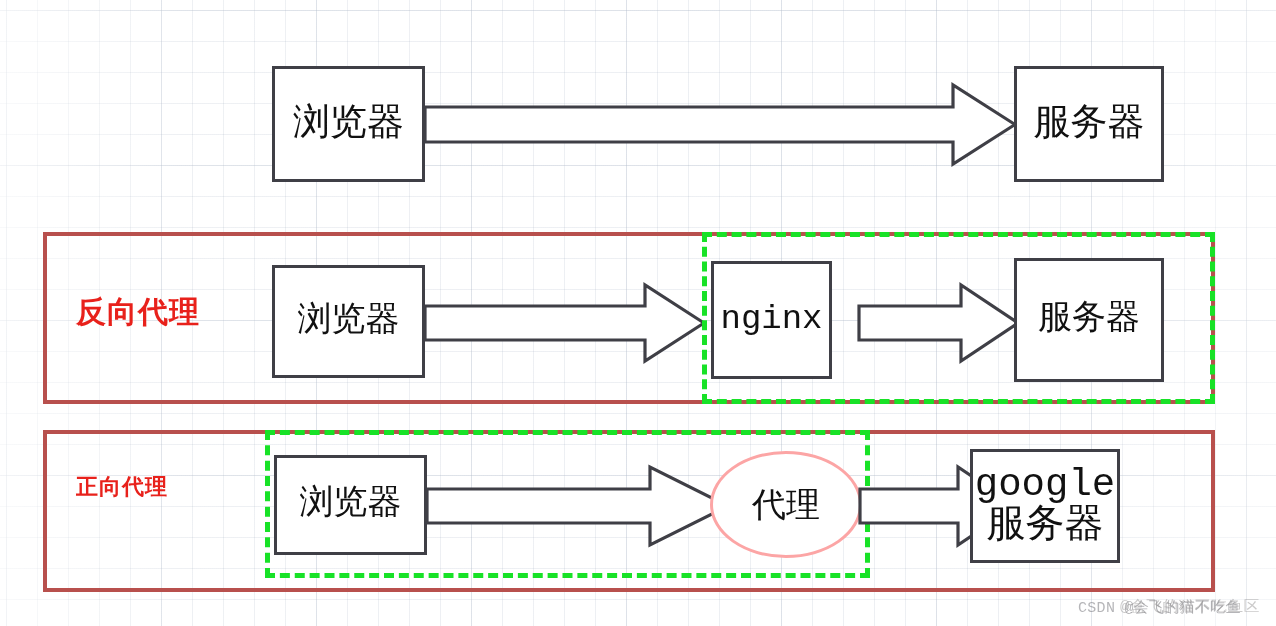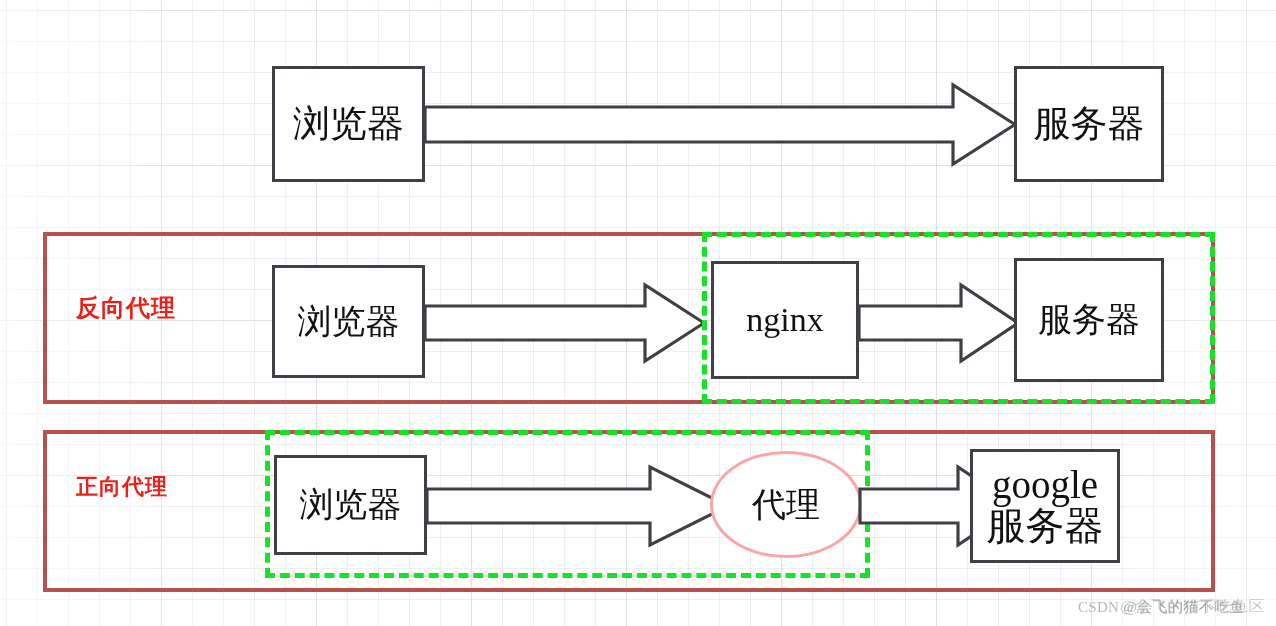--- a/index.html
+++ b/index.html
@@ -6,21 +6,21 @@
     margin: 0;
     padding: 0;
     background: #ffffff;
   }
   #canvas {
     position: relative;
     width: 1276px;
     height: 626px;
     background: #ffffff;
     overflow: hidden;
-    font-family: Liberation Serif, serif;
+    font-family: Liberation Mono, monospace;
   }
   
   #grid {
     position: absolute;
     left: 0; top: 0;
     width: 1276px; height: 626px;
     background-color: #ffffff;
     background-image:
       linear-gradient(to right, rgba(180,190,205,0.30) 1px, transparent 1px),
       linear-gradient(to bottom, rgba(180,190,205,0.30) 1px, transparent 1px),
@@ -129,31 +129,31 @@
   <div class="node-box" style="left:272px; top:66px; width:153px; height:116px; font-size:37px;">浏览器</div>
 
   <svg class="block-arrow" style="left:423px; top:82px; width:594px; height:85px;" viewBox="0 0 594 85" preserveAspectRatio="none">
     <polygon points="2,25 530,25 530,3 592,42.5 530,82 530,60 2,60"></polygon>
   </svg>
 
   <div class="node-box" style="left:1014px; top:66px; width:150px; height:116px; font-size:37px;">服务器</div>
 
   <div class="section-frame" style="left:43px; top:232px; width:1172px; height:172px;"></div>
 
-  <div class="section-label" style="left:76px; top:292px; font-size:24px;">反向代理</div>
+  <div class="section-label" style="left:76px; top:292px; font-size:30px;">反向代理</div>
 
   <div class="node-box" style="left:272px; top:265px; width:153px; height:113px; font-size:34px;">浏览器</div>
 
   <svg class="block-arrow" style="left:423px; top:282px; width:283px; height:82px;" viewBox="0 0 283 82" preserveAspectRatio="none">
     <polygon points="2,24 222,24 222,3 281,41 222,79 222,58 2,58"></polygon>
   </svg>
 
   <div class="dashed-frame" style="left:702px; top:232px; width:513px; height:172px;"></div>
 
-  <div class="node-box" style="left:711px; top:261px; width:148px; height:118px; font-size:34px;text-align:center;">nginx</div>
+  <div class="node-box" style="left:711px; top:261px; width:121px; height:118px; font-size:34px;text-align:center;">nginx</div>
 
   <svg class="block-arrow" style="left:857px; top:282px; width:163px; height:82px;" viewBox="0 0 163 82" preserveAspectRatio="none">
     <polygon points="2,24 104,24 104,3 161,41 104,79 104,58 2,58"></polygon>
   </svg>
 
   <div class="node-box" style="left:1014px; top:258px; width:150px; height:124px; font-size:34px;">服务器</div>
 
   <div class="section-frame" style="left:43px; top:430px; width:1172px; height:162px;"></div>
 
   <div class="section-label" style="left:76px; top:472px; font-size:22px;">正向代理</div>

